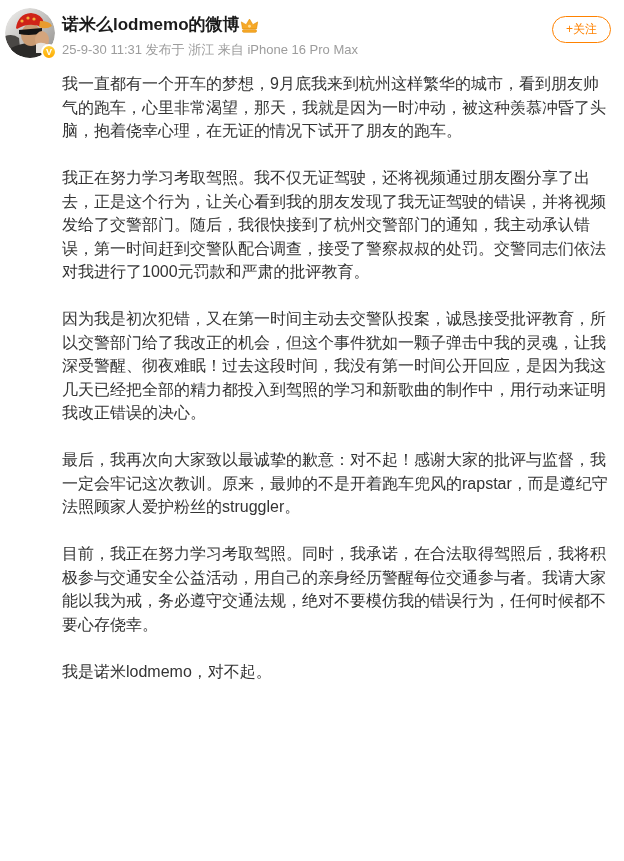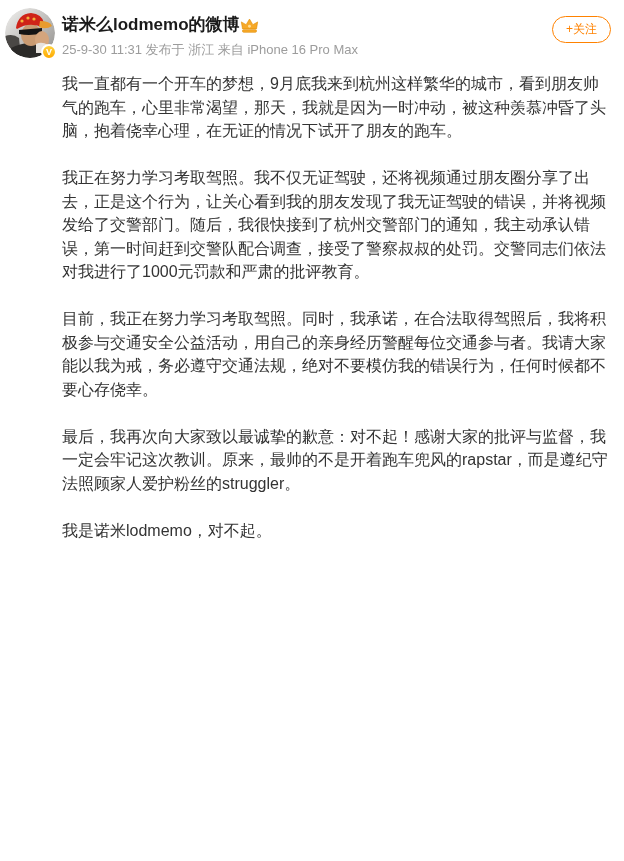--- a/index.html
+++ b/index.html
@@ -82,18 +82,19 @@
     </svg>
   </div>
 
   <div class="meta">25-9-30 11:31 发布于 浙江 来自 iPhone 16 Pro Max</div>
 
   <button class="follow-btn">+关注</button>
 
   <div class="post-body">
     <p>我一直都有一个开车的梦想，9月底我来到杭州这样繁华的城市，看到朋友帅气的跑车，心里非常渴望，那天，我就是因为一时冲动，被这种羡慕冲昏了头脑，抱着侥幸心理，在无证的情况下试开了朋友的跑车。</p>
     <p>我正在努力学习考取驾照。我不仅无证驾驶，还将视频通过朋友圈分享了出去，正是这个行为，让关心看到我的朋友发现了我无证驾驶的错误，并将视频发给了交警部门。随后，我很快接到了杭州交警部门的通知，我主动承认错误，第一时间赶到交警队配合调查，接受了警察叔叔的处罚。交警同志们依法对我进行了1000元罚款和严肃的批评教育。</p>
+    <p>因为我是初次犯错，又在第一时间主动去交警队投案，诚恳接受批评教育，所以交警部门给了我改正的机会，但这个事件犹如一颗子弹击中我的灵魂，让我深受警醒、彻夜难眠！过去这段时间，我没有第一时间公开回应，是因为我这几天已经把全部的精力都投入到驾照的学习和新歌曲的制作中，用行动来证明我改正错误的决心。</p>
+    <p>最后，我再次向大家致以最诚挚的歉意：对不起！感谢大家的批评与监督，我一定会牢记这次教训。原来，最帅的不是开着跑车兜风的rapstar，而是遵纪守法照顾家人爱护粉丝的struggler。</p>
     <p>目前，我正在努力学习考取驾照。同时，我承诺，在合法取得驾照后，我将积极参与交通安全公益活动，用自己的亲身经历警醒每位交通参与者。我请大家能以我为戒，务必遵守交通法规，绝对不要模仿我的错误行为，任何时候都不要心存侥幸。</p>
-    <p>最后，我再次向大家致以最诚挚的歉意：对不起！感谢大家的批评与监督，我一定会牢记这次教训。原来，最帅的不是开着跑车兜风的rapstar，而是遵纪守法照顾家人爱护粉丝的struggler。</p>
     <p>我是诺米lodmemo，对不起。</p>
   </div>
 
 </div>
 
 </body></html>

